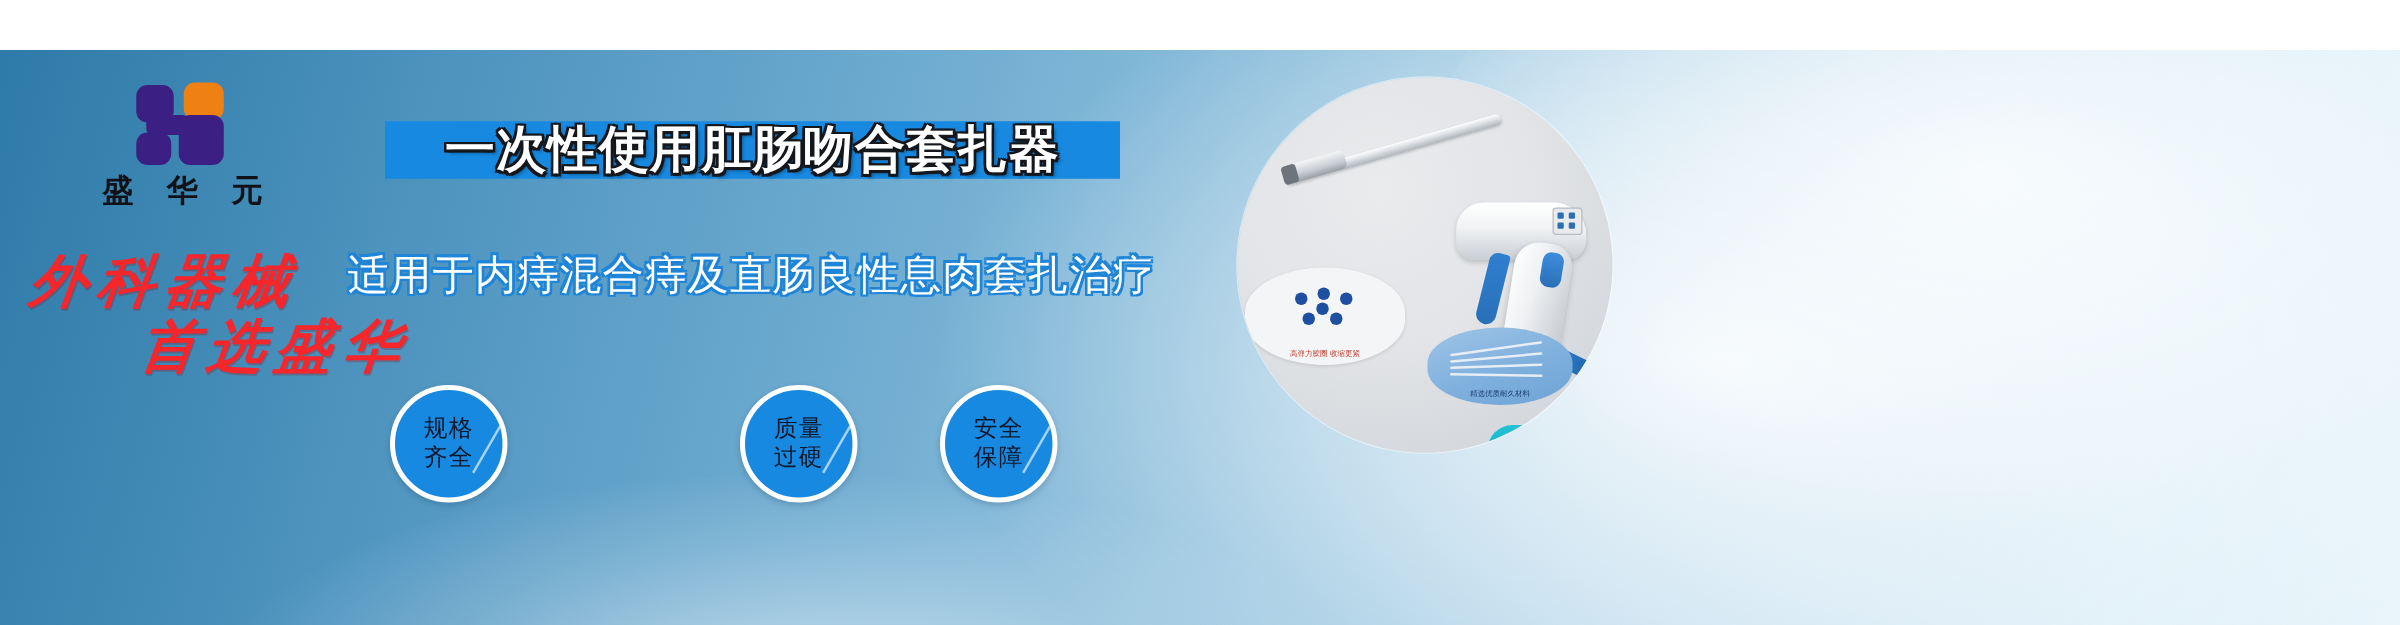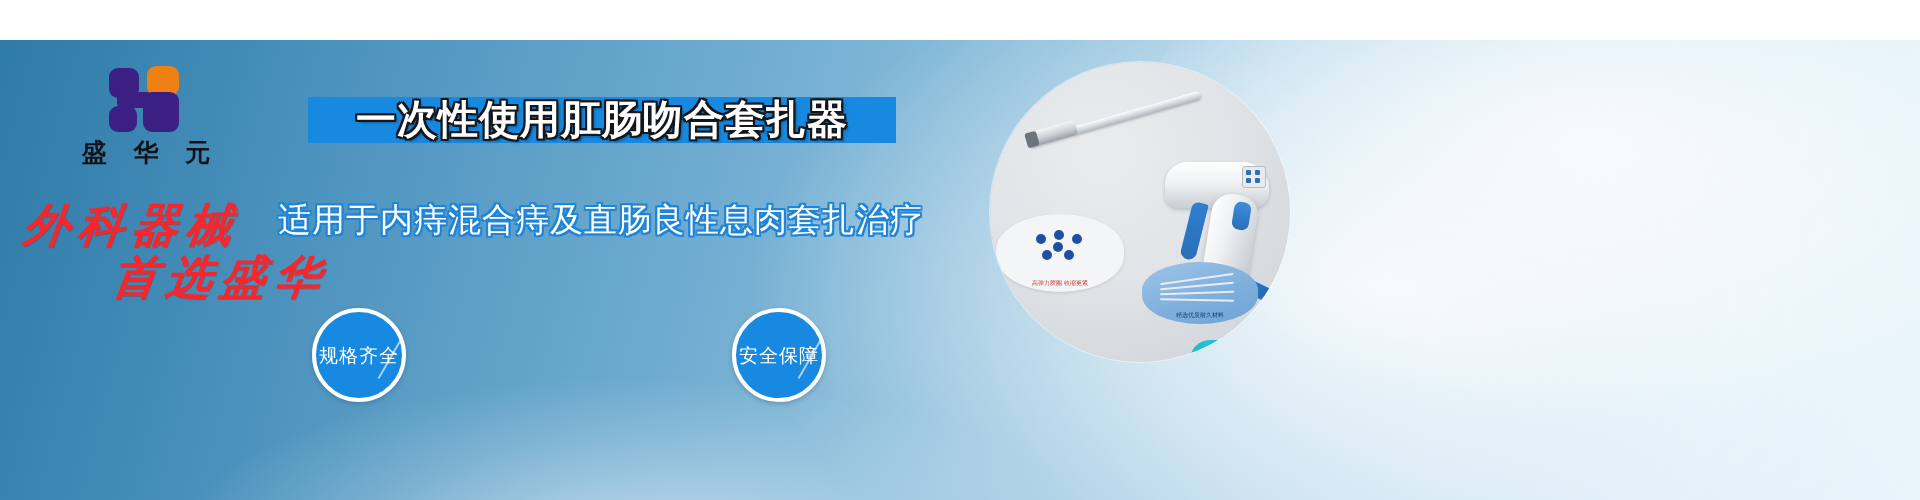--- a/index.html
+++ b/index.html
@@ -158,22 +158,23 @@
   }
   .feat {
     position: absolute;
     top: 0;
     width: 86px;
     height: 86px;
     border-radius: 50%;
     background: #1789e0;
     border: 4px solid #ffffff;
     box-shadow: 0 2px 5px rgba(0,40,80,0.22);
-    color: #ffffff;
+    color: #0f172a;
     display: flex;
+    flex-direction: column;
     align-items: center;
     justify-content: center;
     overflow: hidden;
   }
   .feat .ln {
     font-family: "DejaVu Sans", "Liberation Sans", sans-serif;
     font-size: 19px;
     font-weight: 400;
     line-height: 23px;
     letter-spacing: 1px;
@@ -186,21 +187,21 @@
     top: 16px;
     width: 2px;
     height: 54px;
     background: rgba(255,255,255,0.62);
     transform: rotate(30deg);
     z-index: 1;
   }
   #feat-0 { left: 0px; }
   #feat-1 { left: 140px; }
   #feat-2 { left: 280px; }
-  #feat-3 { left: 420px; }
+  #feat-3 { left: 440px; }
 
   
   #product-circle {
     position: absolute;
     left: 990px;
     top: 22px;
     width: 300px;
     height: 300px;
     border-radius: 50%;
     background:
@@ -392,20 +393,25 @@
   <div id="headline-bar"></div>
   <div id="headline-text">一次性使用肛肠吻合套扎器</div>
 
   <div id="subtitle">适用于内痔混合痔及直肠良性息肉套扎治疗</div>
 
   <div id="features">
     <div class="feat" id="feat-0">
       <div class="slash"></div>
       <div class="ln">规格</div>
       <div class="ln">齐全</div>
+    </div>
+    <div class="feat" id="feat-2">
+      <div class="slash"></div>
+      <div class="ln">质量</div>
+      <div class="ln">过硬</div>
     </div>
     <div class="feat" id="feat-3">
       <div class="slash"></div>
       <div class="ln">安全</div>
       <div class="ln">保障</div>
     </div>
   </div>
 
   <div id="product-circle">
     <div id="instr-shaft"></div>

